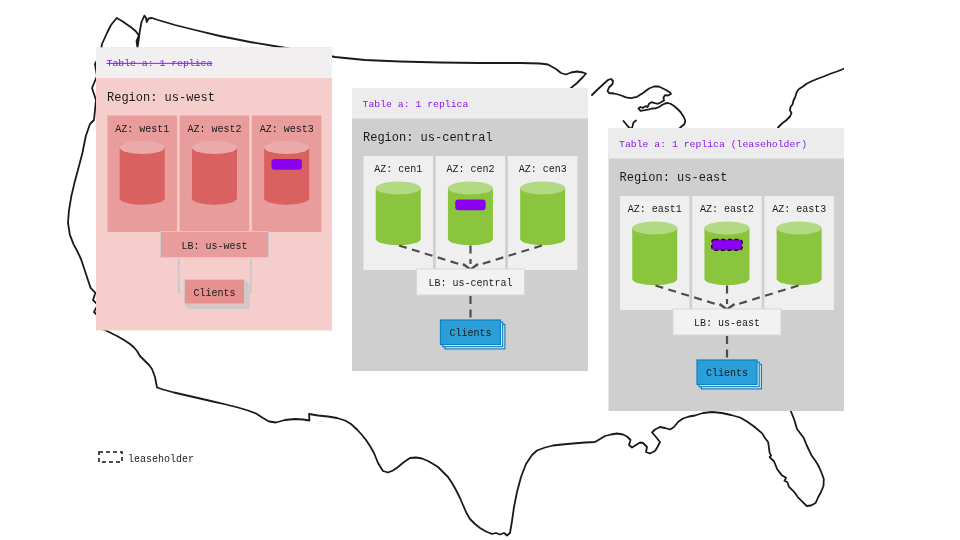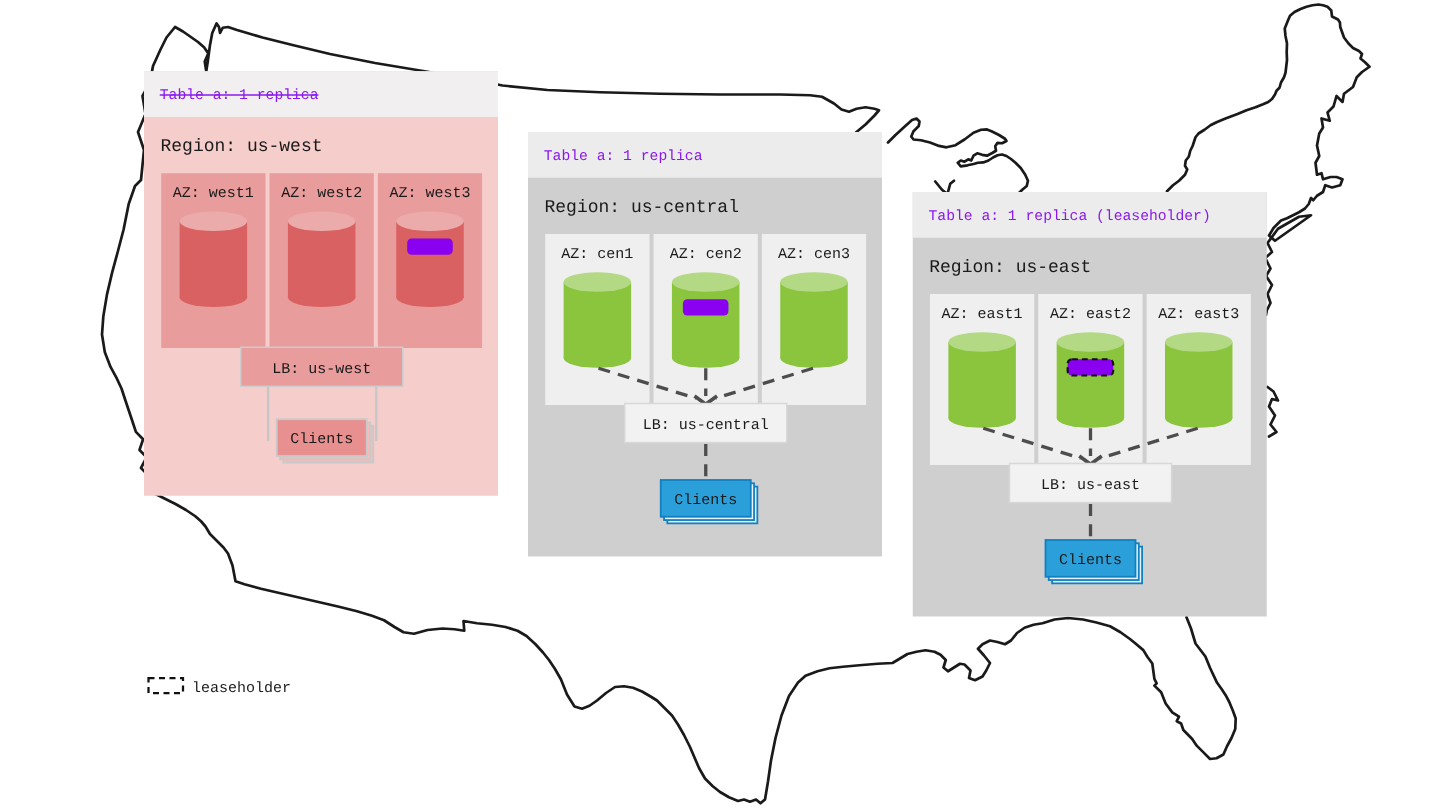--- a/index.html
+++ b/index.html
@@ -1,16 +1,16 @@
 <!DOCTYPE html>
 <html><head>
 <meta charset="utf-8">
 <style>
   html,body { margin:0; padding:0; background:#ffffff; }
-  #stage { position:relative; width:960px; height:540px; overflow:hidden; }
+  #stage { position:relative; width:844px; height:540px; overflow:hidden; }
 </style>
 </head>
 <body>
 <div id="stage">
 <svg width="960" height="540" viewBox="0 0 960 540">
 <rect x="0" y="0" width="960" height="540" fill="#ffffff"></rect>
 <path d="M 94,120 L 96,100 92,88 97,76 95,64 100,55 102,44 107,33 111,25 116.7,18 122,21 127,24.5 132,28 136,31.5 138.9,35.6 136.5,41 137.5,47.5 138.5,41 140,30 141.5,22 144.4,15.6 146,18 146.7,22 148.5,18.5 152,18 158,20 175,25 195,30 220,36 250,42 280,47 310,52 335,57 365,60 400,61.5 440,62.5 480,63 520,63 540,63.5 548,64.5 556,69 561,73 566,74.5 571,72.5 577,71.5 583,72.5 586,73.5 583,77 577,83 571,88 563,96 556,103 M 592,95 L 597,90 603,84.5 608,80 611,79 613,81 612.5,84 609,87.5 607.5,91 609,93 614,93.5 620,95 626,97.3 631,98.2 637,96.8 643,93 649,88.5 654,86.5 658,86.3 661,87.5 666,90 670,92.5 671,94 668,95.5 665,95.2 663.5,97.5 664,100.5 661.5,102 658,103.8 654.8,103.2 651.5,102.2 649,103.8 647.5,107 645.5,106.2 643,107.8 640.5,107 638.5,108.5 640.5,110.9 645,110.2 649,109.3 652,108.5 655.5,108.3 659,107 662,105 665,103.5 668,103 671,104 674,106 677,108.5 680.5,112 683.5,116.5 685.3,120.5 684.5,124 681.5,126.5 679.5,128.5 M 623.5,121 L 628,126.5 630.5,128.5 M 632,128 L 633.5,122.5 636,120.5 M 778,127.5 L 782,123.5 786,120.5 790,116.5 791.5,113 790,110.5 790.5,107 792.5,104.5 793.5,100.5 795,97.5 797,91.5 799,89 803,86.5 807,83.5 811,81.5 817,79 825,76 831,73.5 837,71.5 842,69.5 845.5,68 848,66 850,63 851,60.5 853,58.5 854,55 856,51.5 857,48.5 858,40 857.8,35 858,29 857,24 856.5,19 858.5,14 860,10.5 863,8 867,6 871,4.5 875,3.5 879,3 882,3.5 885,4.5 887.5,7 888,11 890,12 892,13 893.3,15 893.5,18 896,25 899,29 902,32 906,34 908,36 907,39 910,41.5 913,44.5 908,48 904.5,51.5 902,58 896,62.5 895,68 891,64 889,71 885,75 886.5,80.5 881,79 882,85 879.5,89 878,97 879.5,104 877,108.5 878,116.5 881,115.5 882,119.5 887,118 891,118 895,119.5 893.5,123.5 888,125 883.5,123.5 882,128 878,130.5 875.5,133.5 874,132 872.5,136 870,139 866,141.5 862,143.5 858,145.5 854,147 849,152 846,157 850,160.5 874,143.5 866,144.5 852,152.5 845,162 848,168 843.5,172 847,179 844,184 848,190 845,196 847,202 844.5,207 844,210 M 845,258 L 849,261 852,267 848,266 846,271 850,277 847,283 851,288 846,291 M 791,411.5 L 794,419 797,429 803.6,437.7 806.8,445.5 811.4,455.2 814.5,459.5 817.2,463.6 819.5,468 822,474 823.8,479 823.5,486 821,492 818,497.5 815.6,503 811,505.5 806.7,506 802.3,501.6 797.8,497.1 794.8,492.7 788.9,486.7 787.4,482.3 784.5,480.8 786,477.8 781.5,474.9 777.1,469 774.1,461.5 769.6,457.1 771.1,455.6 769.6,452.6 768.2,442.3 765,438 762.2,433.4 757,429 753.3,426 747,421.5 740,417.5 731,415 722,413 712,412 703,413 695,415.5 689,416.5 683,418.5 678,422 674,427 670,429.5 665,428 660,427 655,429.5 652,432.5 656,437 660,442 657.5,447 655,451 650,453.5 646,452 647,447 643,443 640,442.5 636,445 632,447.5 629,445 630.5,440 627,436.5 623,434.5 617,433.5 611,434.5 605,436 600,439 595,442 585,442.5 573,443.5 562,444.5 553,445.5 545,447.5 537,450.5 532,455 526,464 521,477 517,492 514,507 512,521 510,533 507,535.5 504,533 500,534.5 496,533 492,534 486,531.5 480,528 475,524 470,519 466,512 463,505 460,498 456,490 452,483 448,477 443,472 438,467 434,464.5 428,461 422,458.5 416,457.5 410,458 404,462 398,467 393,470.5 388,472.5 383,471 378,463 374,453 370,446 366,440 362,435 357,429.5 351,424 345,420.5 337,418 328,416.5 318,415.5 309,414 309.5,420.5 303,419.5 295,419 285,420 276,422.5 269,421.5 263,418 256,413.5 248,410.5 238,407.5 226,404.5 213,401.5 200,398.5 187,395.5 174,392.5 163,389.5 157,387.5 155,377 152,369 149,365 144,360 140,356 137,351 134,347.5 130,344 124,340 117,336 110,332.5 104,329.5 101.7,329 96.9,324.1 98.8,316.9 94,312 97.8,304.8 93,300 95.4,292.8 90.6,287.9 88.2,280.7 85.8,273.5 83.4,266.3 81,259 77.6,251.8 73.7,244.6 69.9,234.9 68,223 68.9,210.8 71.3,196.4 74.7,181.9 78.6,167.5 82.4,153 85.8,136 90,124 94,120" fill="none" stroke="#1a1a1a" stroke-width="1.8" stroke-linejoin="round" stroke-linecap="round"></path>
 <g transform="translate(96,47.5)">
 <rect x="0" y="0" width="236" height="283" fill="#f5cdcb"></rect>
 <rect x="0" y="0" width="236" height="30.5" fill="#f1eff0"></rect>

